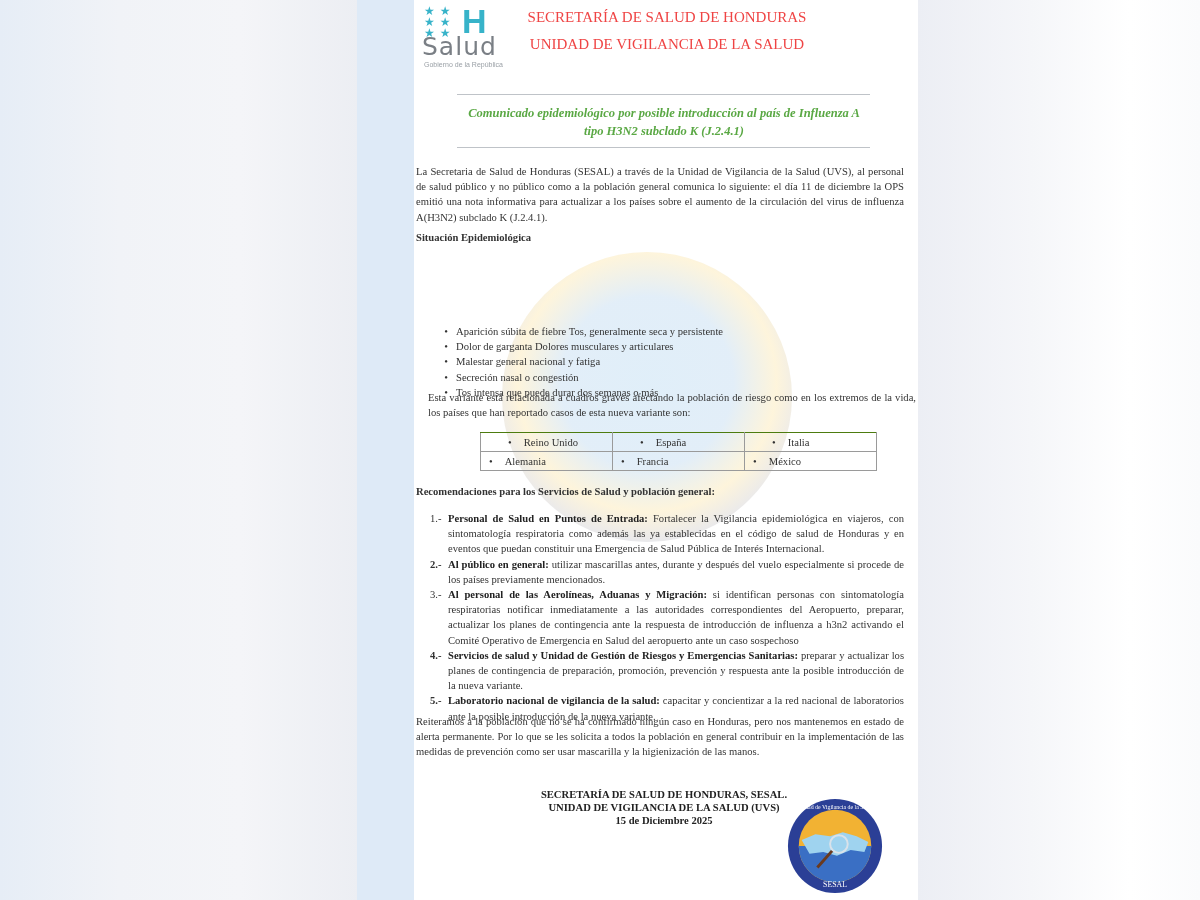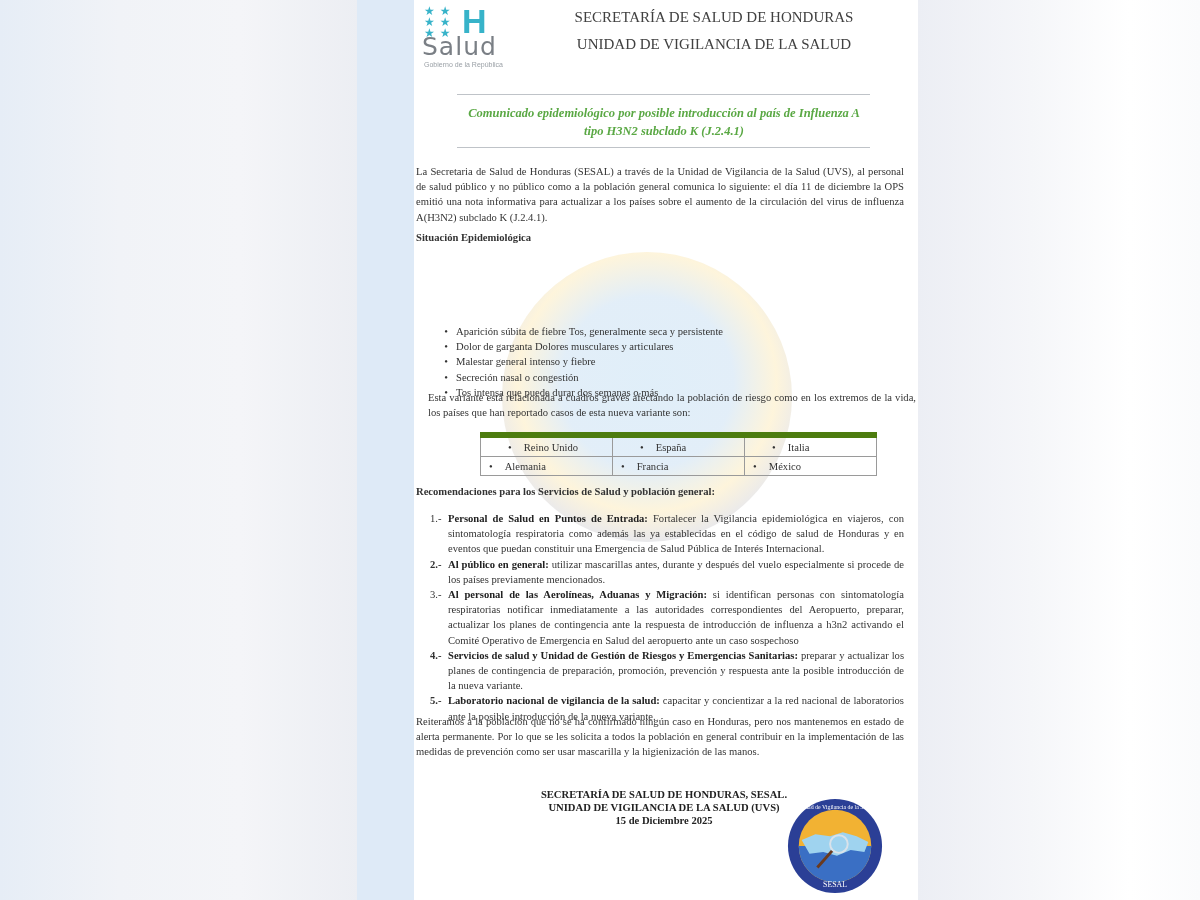--- a/index.html
+++ b/index.html
@@ -16,21 +16,21 @@
   .page {
     position:absolute; left:414px; top:0; width:504px; height:900px;
     background:#ffffff; color:#222;
   }
   
   .logo-salud { position:absolute; left:8px; top:4px; width:92px; height:64px; }
   .stars { position:absolute; left:2px; top:2px; color:#37b3c9; font-size:12px; line-height:11px; letter-spacing:1px; }
   .h-mark { position:absolute; left:40px; top:0px; color:#37b3c9; font-family:"Liberation Sans",sans-serif; font-weight:bold; font-size:34px; line-height:34px; }
   .salud-word { position:absolute; left:0; top:30px; color:#7a7f85; font-family:"DejaVu Sans",sans-serif; font-size:25px; line-height:26px; letter-spacing:1px; }
   .salud-sub { position:absolute; left:2px; top:57px; color:#9aa0a6; font-family:"Liberation Sans",sans-serif; font-size:7px; white-space:nowrap; }
-  .head-title { position:absolute; left:108px; width:290px; text-align:center; color:#404040; font-size:15px;margin-left:47px; }
+  .head-title { position:absolute; left:108px; width:290px; text-align:center; color:#ef4444; font-size:15px; }
   .t1 { top:9px; } .t2 { top:36px; }
   .logo-hn { position:absolute; left:416px; top:4px; width:84px; height:70px; text-align:center; }
   .hn-seal { display:block; margin:0 auto; width:34px; height:44px; }
   .hn-word { display:block; color:#37b3c9; font-family:"Liberation Sans",sans-serif; font-weight:bold; font-size:12px; letter-spacing:0.5px; margin-top:2px; }
   .hn-sub { display:block; color:#aab; font-family:"Liberation Sans",sans-serif; font-size:4px; }
 
   .rule { position:absolute; left:43px; width:413px; height:1px; background:#bfc3c8; }
   .subject { position:absolute; left:40px; top:104px; width:420px; text-align:center; color:#5aa844; font-style:italic; font-weight:bold; font-size:12.5px; line-height:18px; }
 
   .watermark { position:absolute; left:88px; top:252px; width:290px; height:290px; border-radius:50%;
@@ -40,21 +40,21 @@
   .body-text { position:absolute; left:2px; width:488px; font-size:10.6px; line-height:15.2px; text-align:justify; color:#333; }
   .p-intro { top:164px; }
   .h-sit { top:230px; font-weight:bold; }
   .p-flu { top:258px; }
   .sym-list { position:absolute; left:14px; top:316px; margin:8px; padding:0; list-style:none; font-size:10.6px; line-height:15.2px; color:#333; }
   .sym-list li::before { content:"\2022"; display:inline-block; width:20px; text-align:center; margin-right:0px; }
   .p-var { top:390px;margin-left:12px; }
 
   table.countries { position:absolute; left:66px; top:432px; border-collapse:collapse; font-size:10.6px; color:#333; }
   table.countries td { border:1px solid #9a9a9a; border-top:none; width:104px; height:18px; padding:0 0 0 8px; }
-  table.countries tr:first-child td { border-top:6px solid #4d7c0f;padding-left:27px; }
+  table.countries tr:first-child td { border-top:1px solid #4d7c0f;padding-left:27px; }
   table.countries td::before { content:"\2022"; margin-right:12px; }
 
   .h-rec { top:484px; font-weight:bold; }
   .rec-list { position:absolute; left:16px; top:511px; width:474px; margin:0; padding:0; list-style:none; font-size:10.6px; line-height:15.2px; color:#333; text-align:justify; }
   .rec-list li { position:relative; padding-left:18px; }
   .rec-list .num { position:absolute; left:0; top:0; }
   .rec-list b { color:#222; }
   .p-end { top:714px; }
 
   .sign { position:absolute; left:100px; top:788px; width:300px; text-align:center; font-weight:bold; font-size:10.6px; line-height:13px; color:#222; }
@@ -87,21 +87,21 @@
   <div class="rule" style="top:147px;"></div>
 
   <div class="watermark"></div>
 
   <div class="body-text p-intro">La Secretaria de Salud de Honduras (SESAL) a través de la Unidad de Vigilancia de la Salud (UVS), al personal de salud público y no público como a la población general comunica lo siguiente: el día 11 de diciembre la OPS emitió una nota informativa para actualizar a los países sobre el aumento de la circulación del virus de influenza A(H3N2) subclado K (J.2.4.1).</div>
   <div class="body-text h-sit">Situación Epidemiológica</div>
 
   <ul class="sym-list">
     <li>Aparición súbita de fiebre Tos, generalmente seca y persistente</li>
     <li>Dolor de garganta Dolores musculares y articulares</li>
-    <li>Malestar general intenso y fiebre</li>
+    <li>Malestar general nacional y fatiga</li>
     <li>Secreción nasal o congestión</li>
     <li>Tos intensa que puede durar dos semanas o más</li>
   </ul>
 
   <div class="body-text p-var">Esta variante está relacionada a cuadros graves afectando la población de riesgo como en los extremos de la vida, los países que han reportado casos de esta nueva variante son:</div>
 
   <table class="countries">
     <tbody>
         <tr>
       <td>Reino Unido</td>

